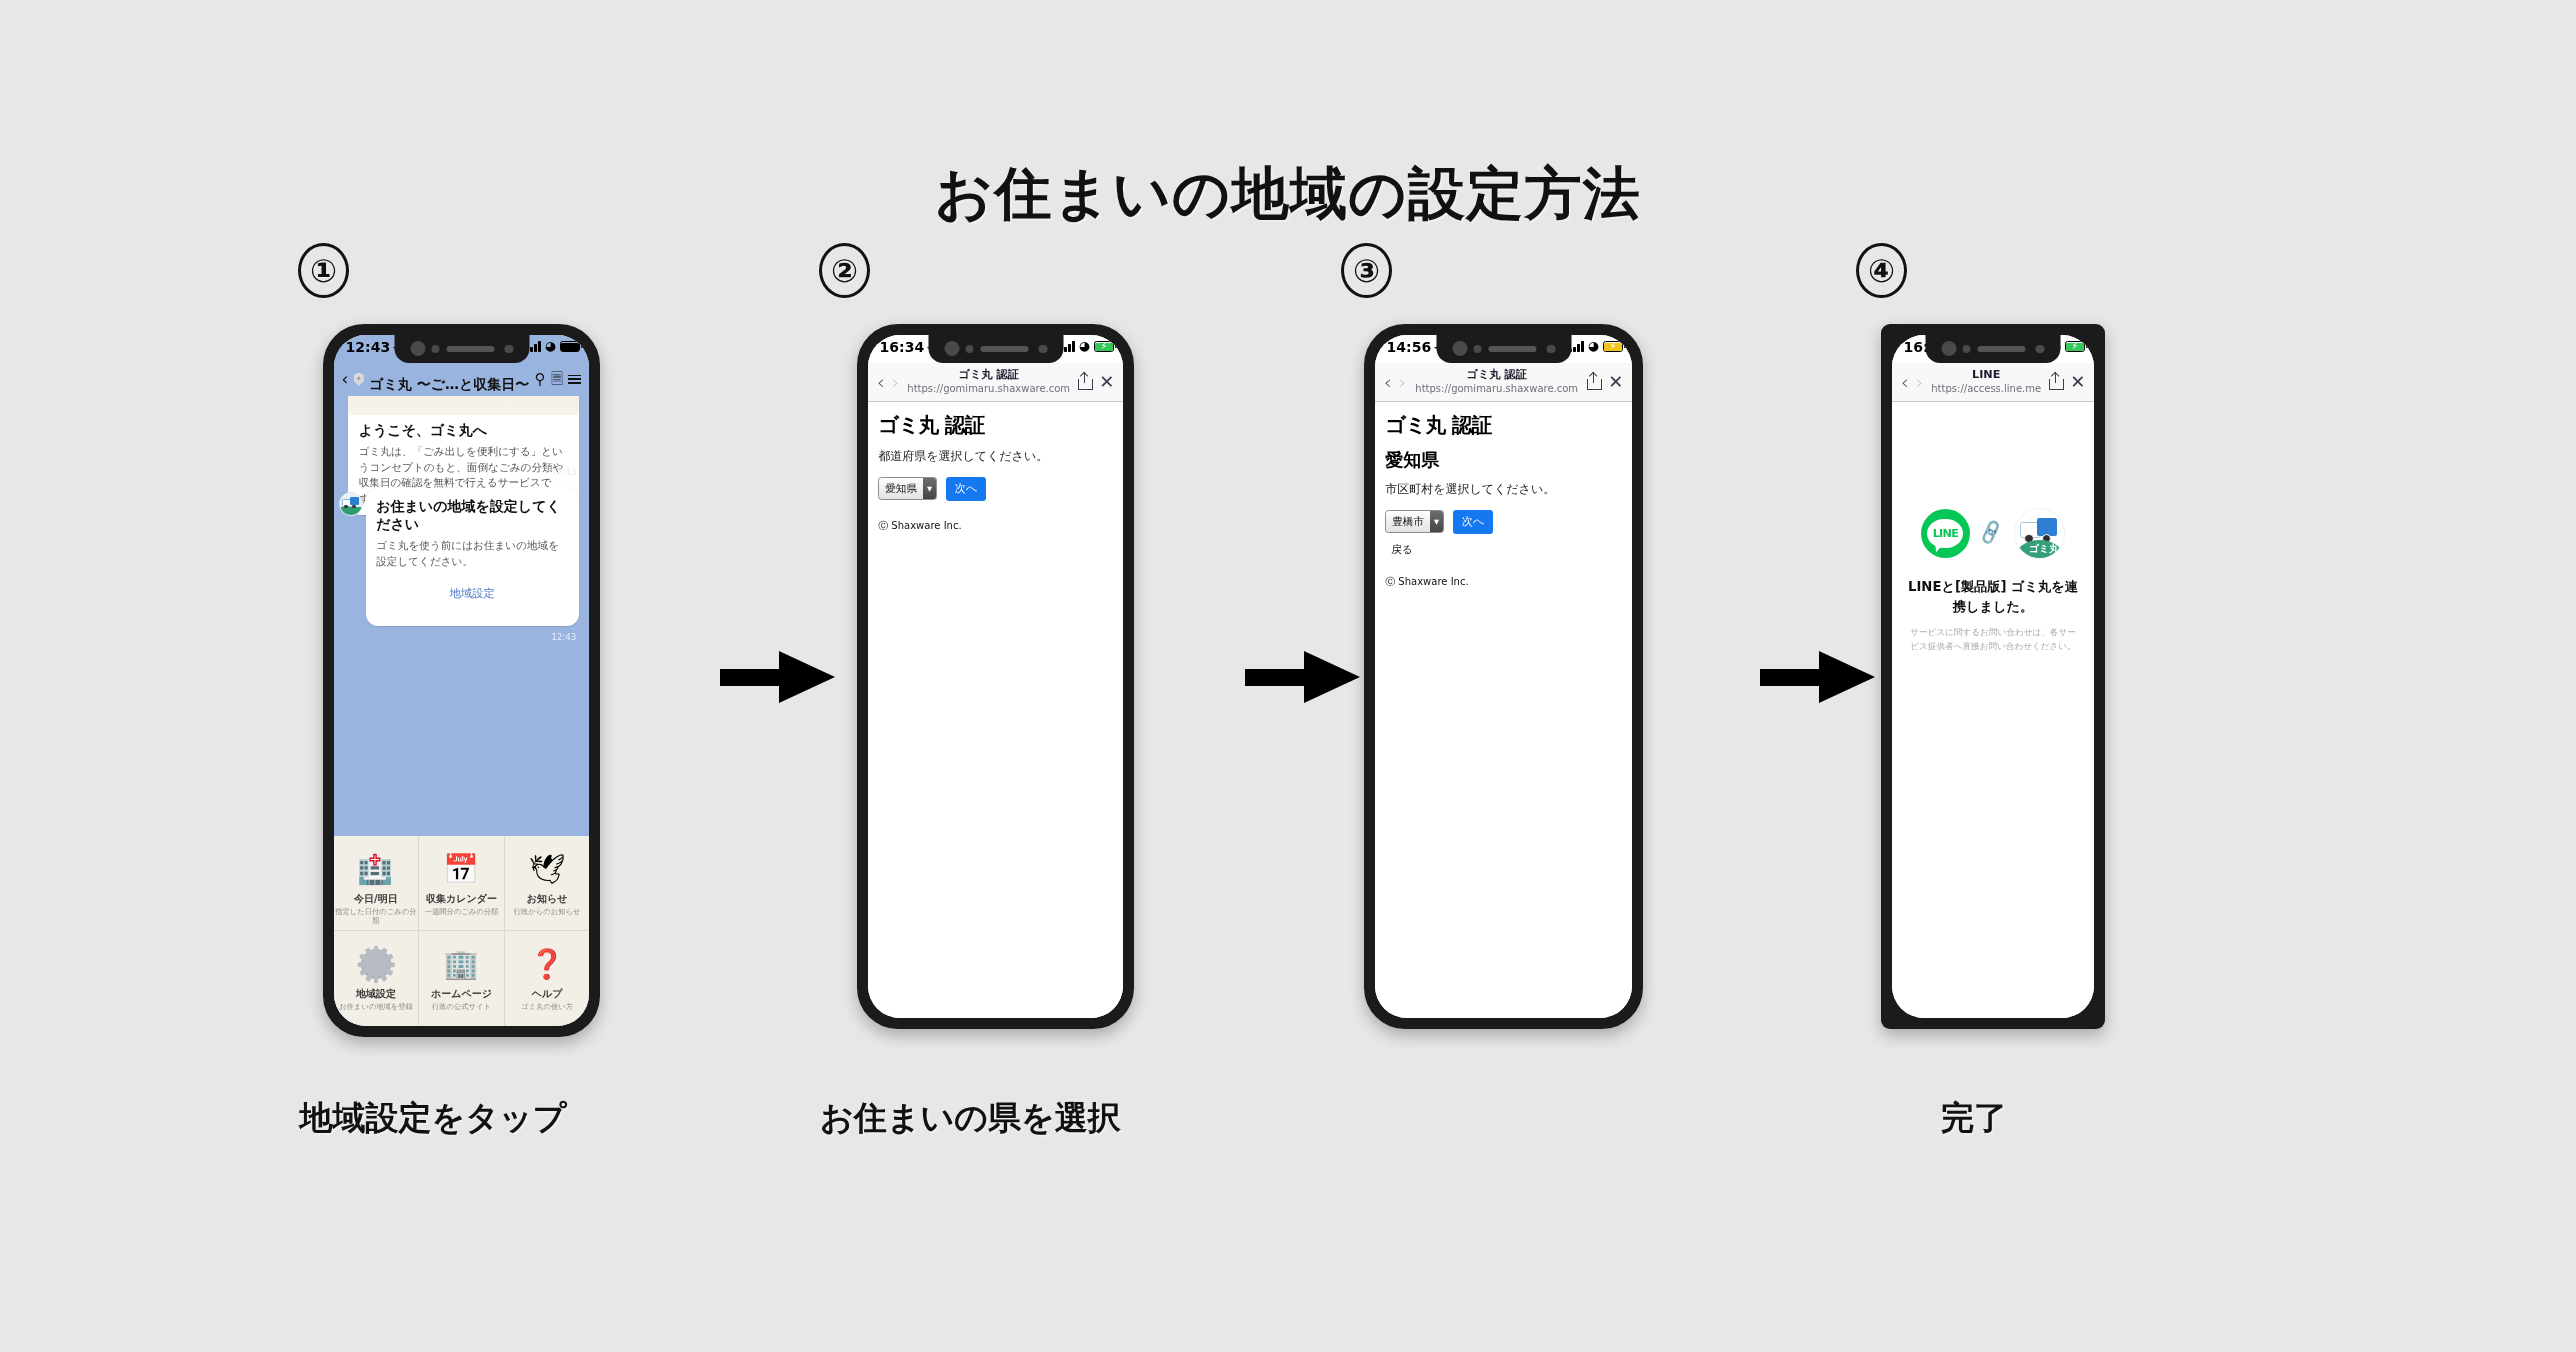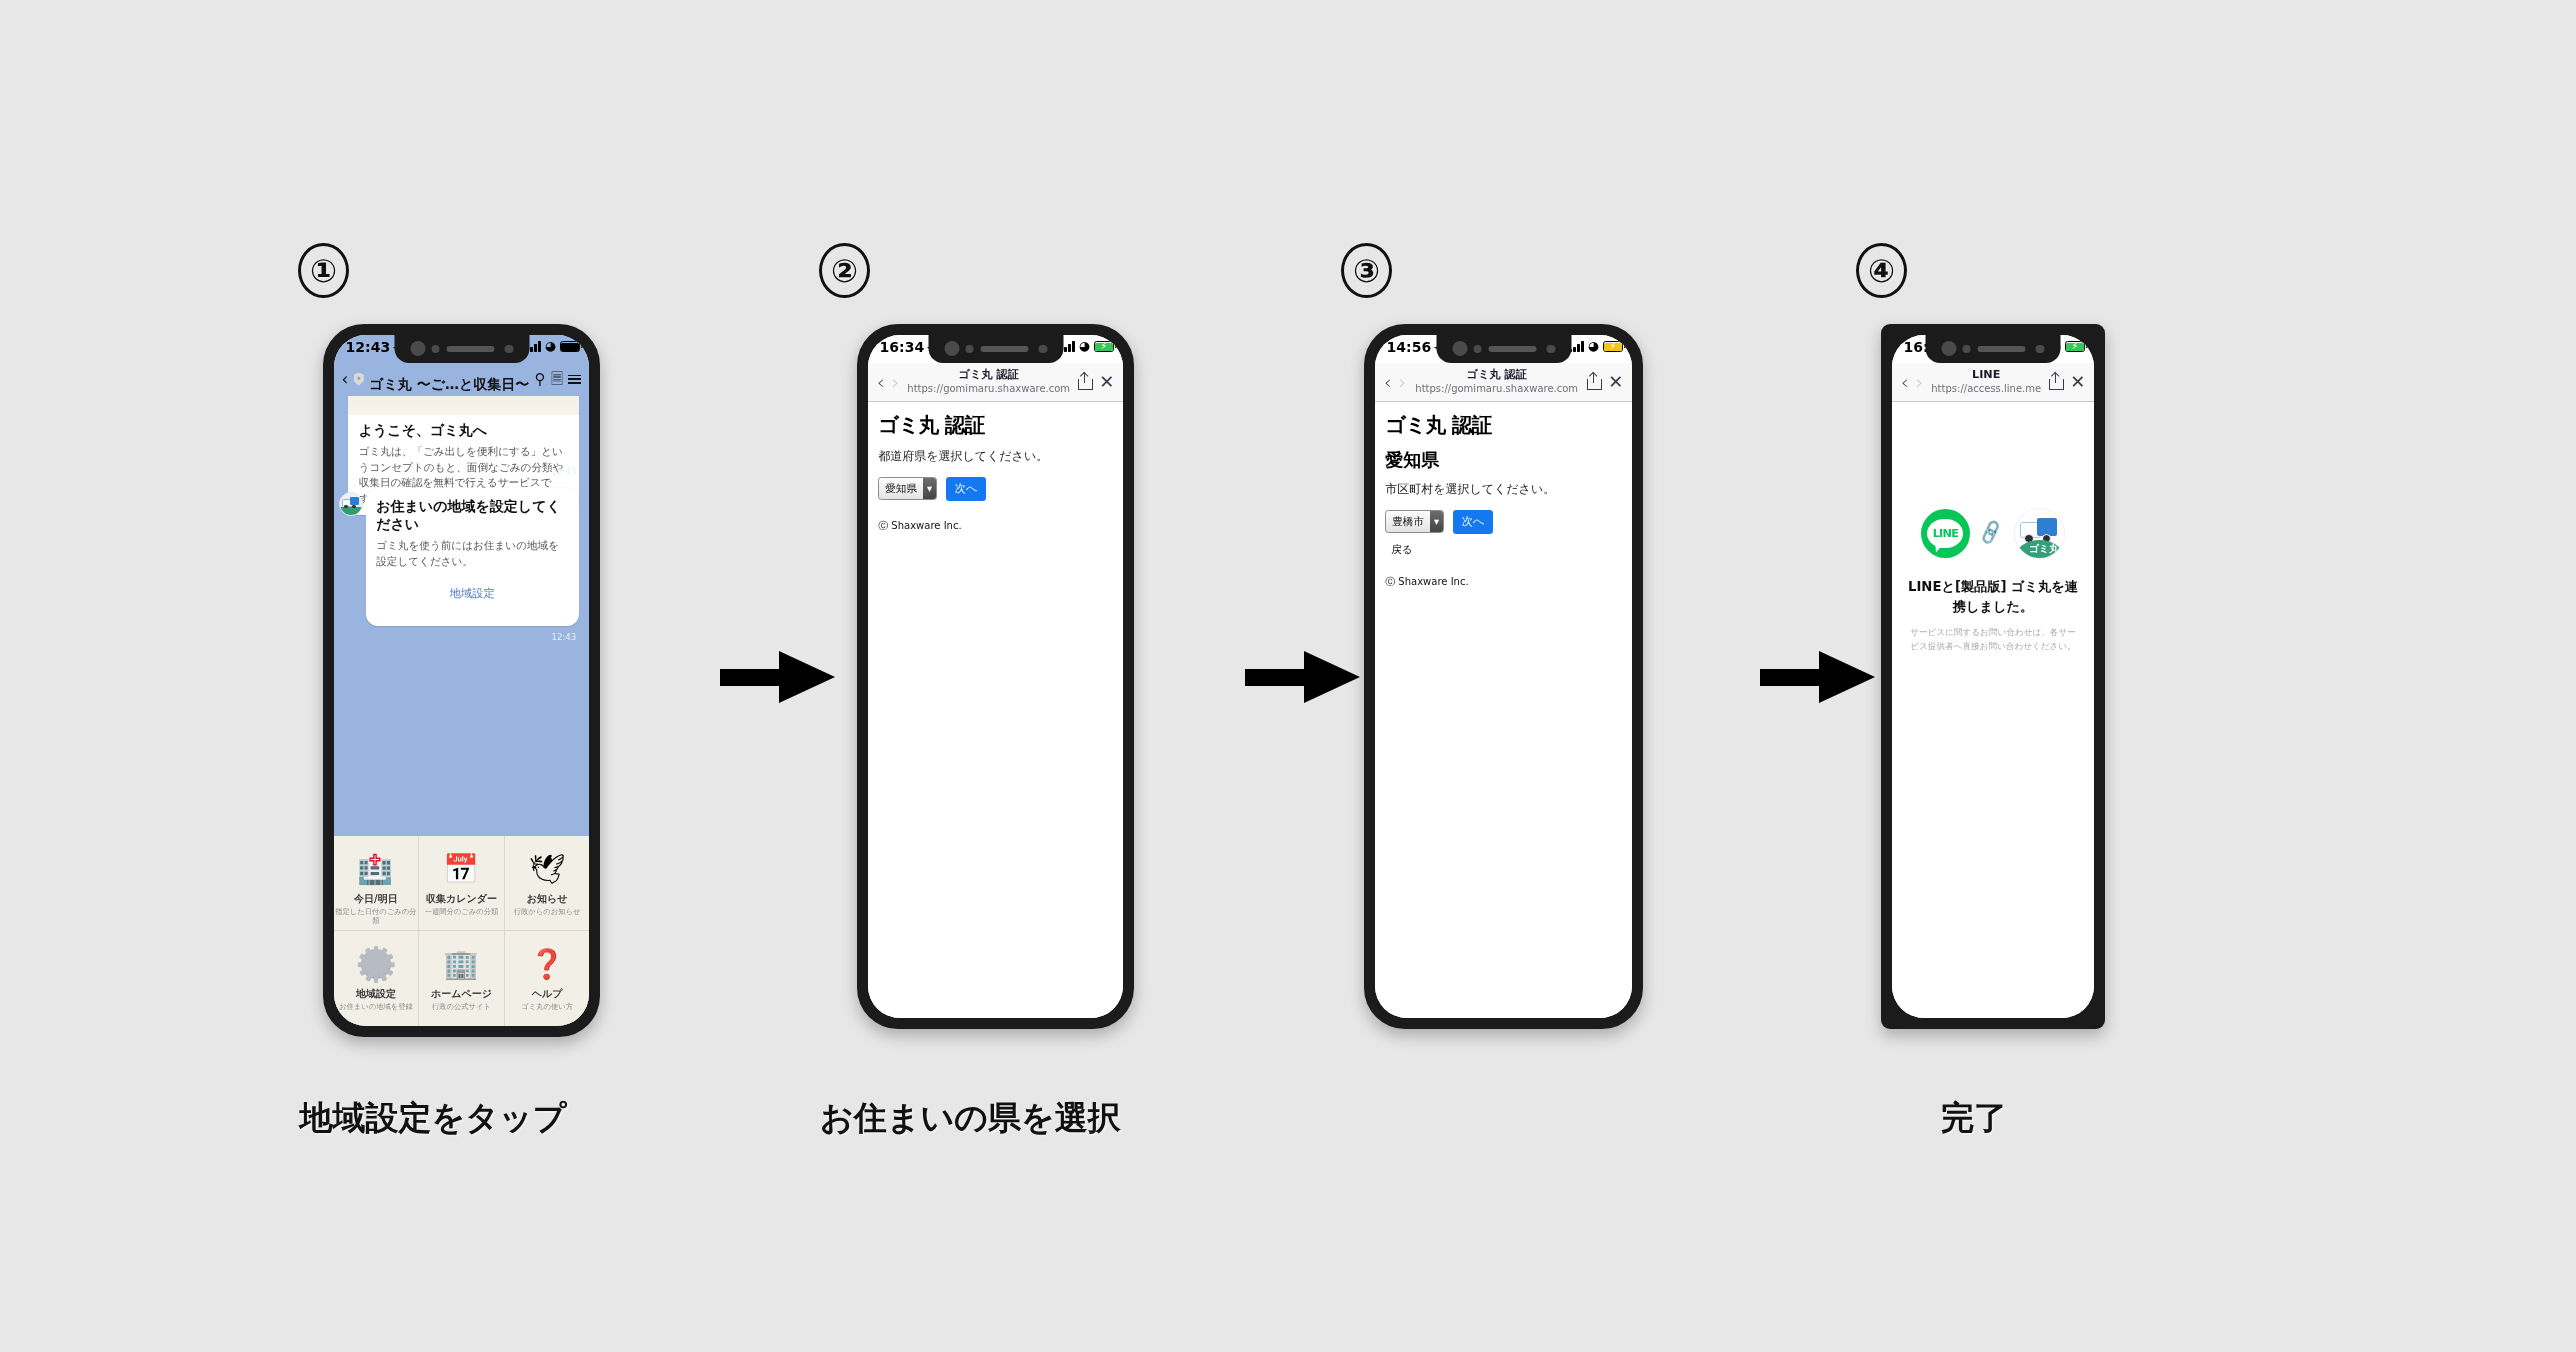--- a/index.html
+++ b/index.html
@@ -246,20 +246,21 @@
     margin:9.2px 17px 0;text-align:center;font-size:8.6px;color:#a9a9a9;line-height:1.6;
   }
 
   .col{display:flex;flex-direction:column;height:100%;}
 </style>
 </head>
 <body>
 
 <div class="page">
 
+  <h1 class="main-title">お住まいの地域の設定方法</h1>
 
   <div class="step step-1">
     <div class="step-num">①</div>
 
     <div class="phone p1">
       <div class="screen">
         <div class="notch">
           <div class="cam-a"></div>
           <div class="cam-b"></div>
           <div class="speaker"></div>

